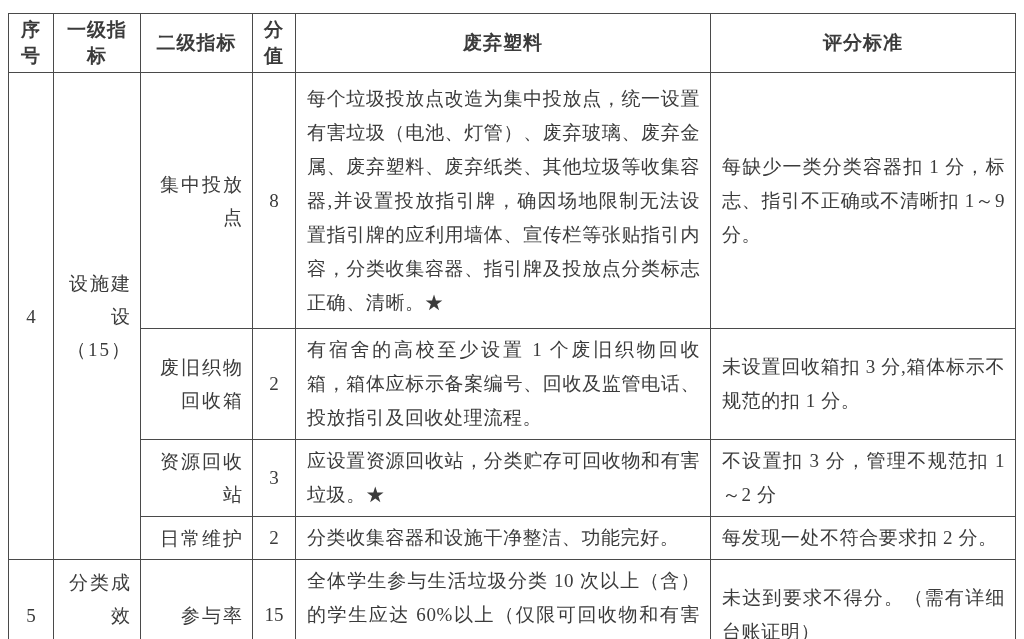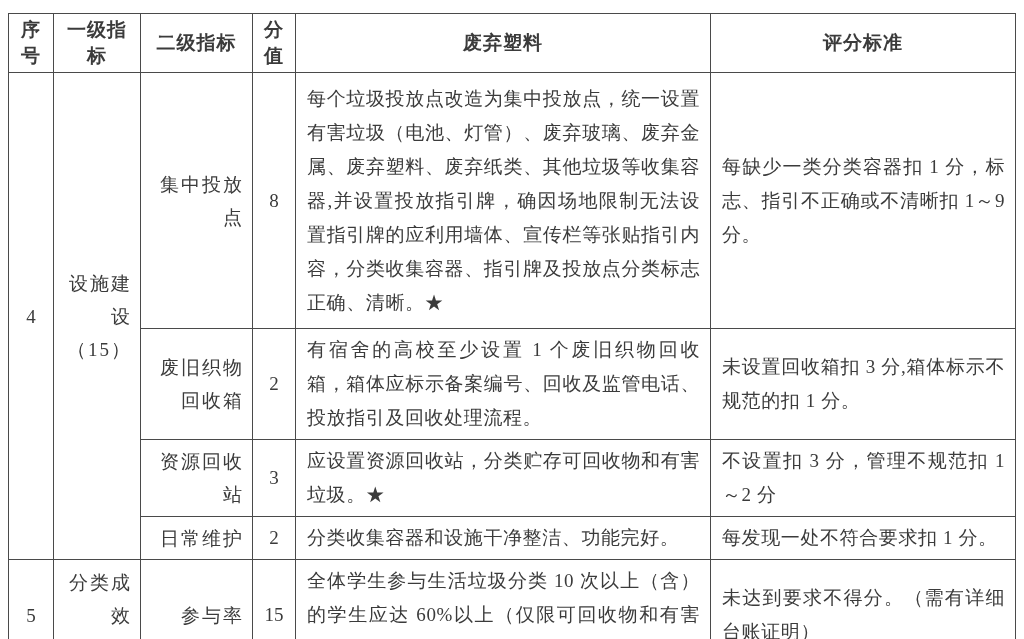--- a/index.html
+++ b/index.html
@@ -118,21 +118,21 @@
       <tr class="r3">
         <td class="center">资源回收站</td>
         <td class="num">3</td>
         <td class="text">应设置资源回收站，分类贮存可回收物和有害垃圾。★</td>
         <td class="text">不设置扣 3 分，管理不规范扣 1～2 分</td>
       </tr>
       <tr class="r4">
         <td class="center">日常维护</td>
         <td class="num">2</td>
         <td class="text">分类收集容器和设施干净整洁、功能完好。</td>
-        <td class="text">每发现一处不符合要求扣 1 分。</td>
+        <td class="text">每发现一处不符合要求扣 2 分。</td>
       </tr>
       <tr class="r5">
         <td class="center num">5</td>
         <td class="center">分类成
 效
 （15</td>
         <td class="center">参与率</td>
         <td class="num">15</td>
         <td class="text">全体学生参与生活垃圾分类 10 次以上（含）的学生应达 60%以上（仅限可回收物和有害垃圾投放）。★</td>
         <td class="text">未达到要求不得分。（需有详细台账证明）</td>

